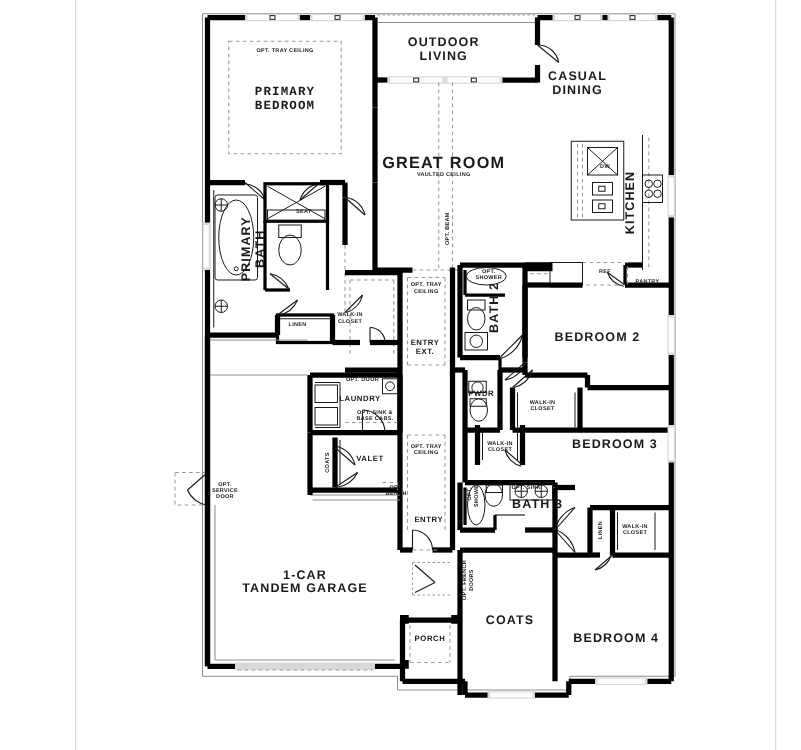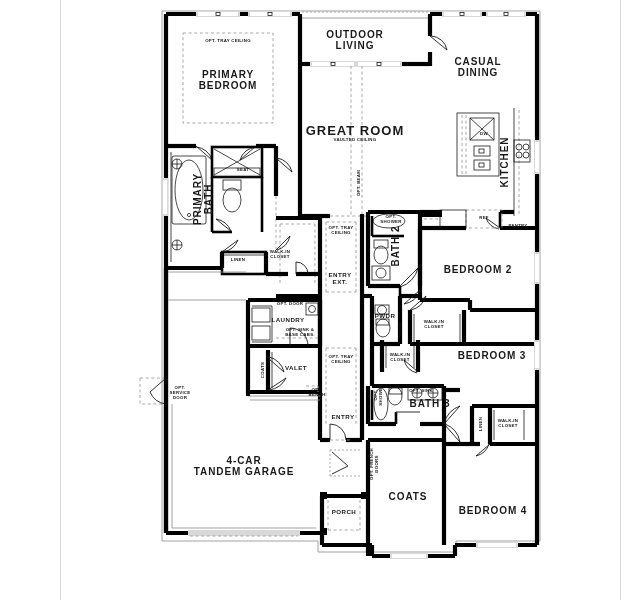--- a/index.html
+++ b/index.html
@@ -456,41 +456,41 @@
 
     <g>
       <path class="w" d="M166,268 L166,533"></path>
       <path class="gry" d="M168,272 L246,272"></path>
       <path class="gry" d="M168,300 L246,300"></path>
     </g>
 
   </svg>
 
   <div id="labels">
-      <div class="lbl room" style="left: 228px; top: 80px;">PRIMARY
+      <div class="lbl room" style="left: 228px; top: 80px; font-family: Liberation Mono, monospace;">PRIMARY
 BEDROOM</div>
       <div class="lbl room" style="left: 355px; top: 40px;">OUTDOOR
 LIVING</div>
-      <div class="lbl room" style="left: 478px; top: 67px;">CASUAL
+      <div class="lbl room" style="left: 462px; top: 67px;">CASUAL
 DINING</div>
       <div class="lbl room-lg" style="left: 355px; top: 131px;">GREAT ROOM</div>
       <div class="lbl room vert" style="left: 505px; top: 162px;">KITCHEN</div>
       <div class="lbl room vert" style="left: 203px; top: 199px;">PRIMARY
 BATH</div>
       <div class="lbl room vert" style="left: 396px; top: 246px;">BATH 2</div>
       <div class="lbl room" style="left: 478px; top: 270px;">BEDROOM 2</div>
       <div class="lbl small" style="left: 340px; top: 279px;">ENTRY
 EXT.</div>
       <div class="lbl small" style="left: 288px; top: 320px;">LAUNDRY</div>
       <div class="lbl small" style="left: 385px; top: 316px;">PWDR</div>
       <div class="lbl room" style="left: 492px; top: 356px;">BEDROOM 3</div>
       <div class="lbl small" style="left: 296px; top: 368px;">VALET</div>
       <div class="lbl room" style="left: 430px; top: 404px;">BATH 3</div>
       <div class="lbl small" style="left: 343px; top: 417px;">ENTRY</div>
-      <div class="lbl room" style="left: 244px; top: 466px;">4-CAR
+      <div class="lbl room" style="left: 244px; top: 466px;">1-CAR
 TANDEM GARAGE</div>
       <div class="lbl room" style="left: 493px; top: 511px;">BEDROOM 4</div>
       <div class="lbl room" style="left: 408px; top: 497px;">COATS</div>
       <div class="lbl small" style="left: 344px; top: 512px;">PORCH</div>
       <div class="lbl tiny" style="left: 228px; top: 41px;">OPT. TRAY CEILING</div>
       <div class="lbl tiny" style="left: 355px; top: 140px;">VAULTED CEILING</div>
       <div class="lbl tiny vert" style="left: 359px; top: 183px;">OPT. BEAM</div>
       <div class="lbl tiny" style="left: 243px; top: 170px;">SEAT</div>
       <div class="lbl tiny" style="left: 280px; top: 255px;">WALK-IN
 CLOSET</div>

